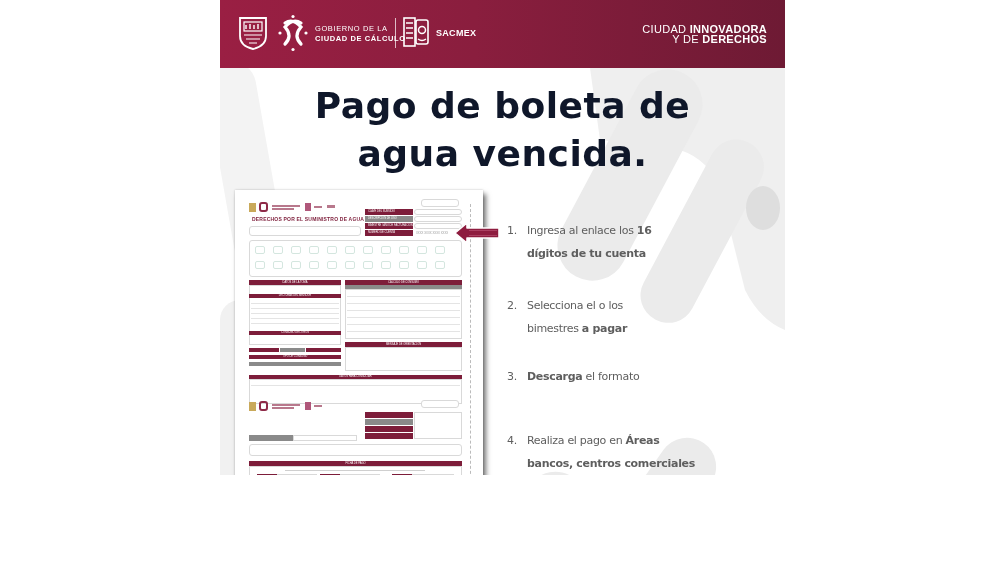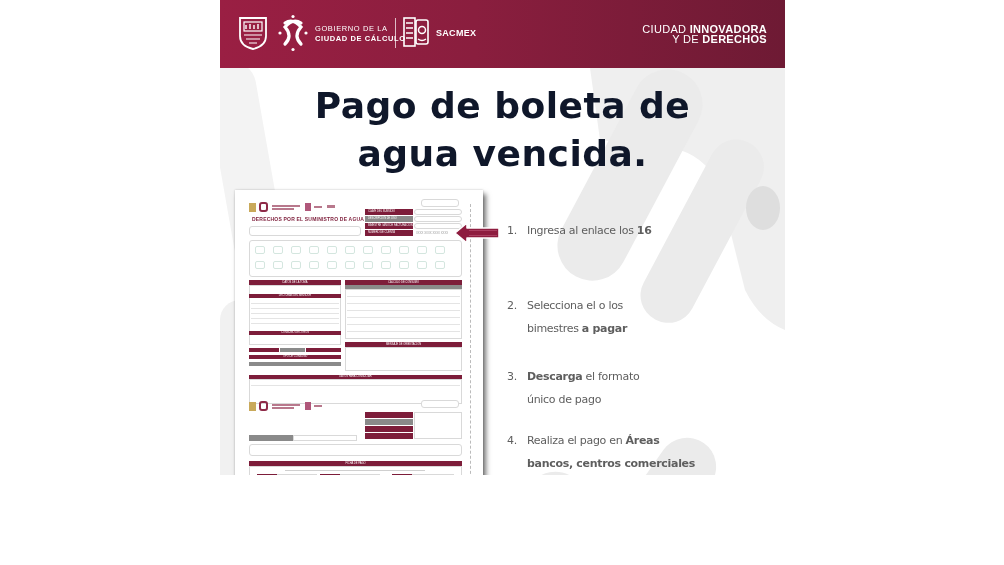--- a/index.html
+++ b/index.html
@@ -241,27 +241,27 @@
   </div>
 
   <svg class="arrow" viewBox="0 0 48 22">
     <path d="M2 11 L14 1 L14 6 L46 6 L46 16 L14 16 L14 21 Z" fill="#8e1c3f" stroke="#ffffff" stroke-width="1.6" stroke-linejoin="round"></path>
     <path d="M16 8.5 L44 8.5 M16 13.5 L44 13.5" stroke="#b34a6b" stroke-width="0.8"></path>
   </svg>
 
   <div class="steps">
     <div class="step" style="top:0px;">
       <span class="num">1.</span><span>Ingresa al enlace  los </span><b>16</b>
+      <span class="cont"><b>dígitos de tu cuenta</b></span>
     </div>
     <div class="step" style="top:75px;">
       <span class="num">2.</span><span>Selecciona el o los</span>
       <span class="cont"><span>bimestres </span><b>a pagar</b></span>
     </div>
     <div class="step" style="top:146px;">
       <span class="num">3.</span><b>Descarga</b><span> el formato</span>
-      <span class="cont"><span>único de pago</span></span>
     </div>
     <div class="step" style="top:210px;">
       <span class="num">4.</span><span>Realiza el pago en </span><b>Áreas</b>
       <span class="cont"><b>bancos, centros comerciales</b></span>
     </div>
   </div>
 </div>
 
 </body></html>

